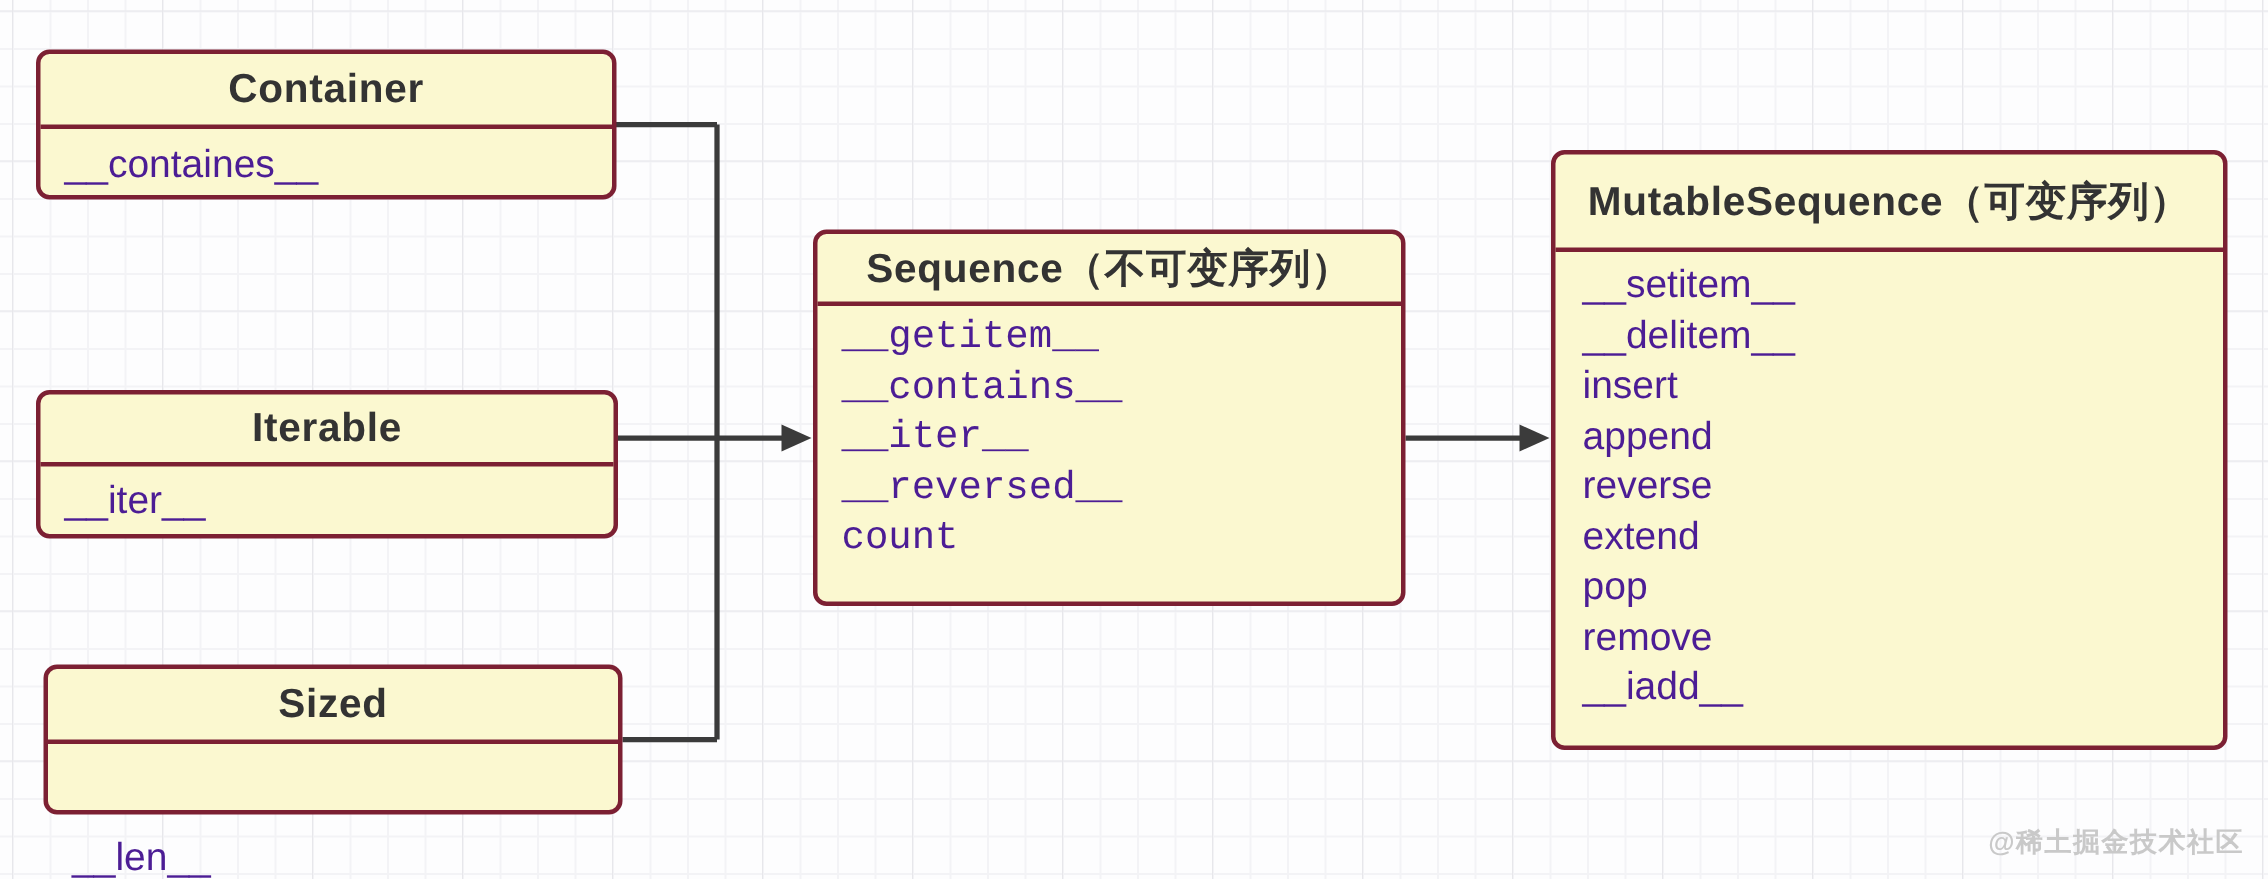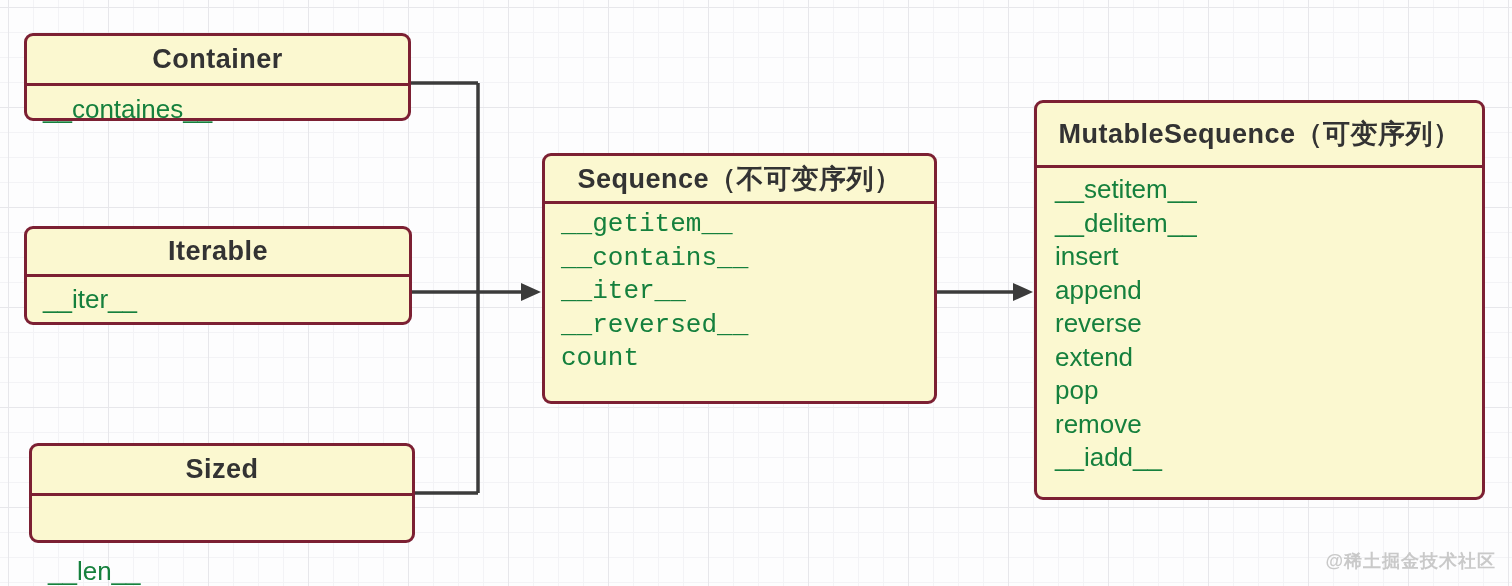--- a/index.html
+++ b/index.html
@@ -19,29 +19,29 @@
     position:absolute;box-sizing:border-box;
     background:#fbf8d0;border:3px solid #7c2033;border-radius:9px;
     display:flex;flex-direction:column;
   }
   .uml-title{
     flex:0 0 auto;display:flex;align-items:center;justify-content:center;
     border-bottom:3px solid #7c2033;
     font-size:27px;font-weight:bold;color:#333333;
     letter-spacing:0.5px;white-space:nowrap;
   }
-  .uml-members{flex:1 1 auto;color:#15803d;}
+  .uml-members{flex:1 1 auto;color:#4c1d95;}
   .member{font-size:26px;line-height:33.5px;white-space:nowrap;}
 
-  #box-container{left:24px;top:33px;width:387px;height:88px;}
+  #box-container{left:24px;top:33px;width:387px;height:100px;}
   #box-container .uml-title{height:47px;}
   #box-container .uml-members{padding:3px 10px 0 16px;}
   #box-container .member{line-height:40px;}
 
-  #box-iterable{left:24px;top:226px;width:388px;height:99px;}
+  #box-iterable{left:24px;top:260px;width:388px;height:99px;}
   #box-iterable .uml-title{height:45px;}
   #box-iterable .uml-members{padding:2px 10px 0 16px;}
   #box-iterable .member{line-height:40px;}
 
   #box-sized{left:29px;top:443px;width:386px;height:100px;gap:12px;}
   #box-sized .uml-title{height:47px;}
   #box-sized .uml-members{padding:3px 10px 0 16px;}
   #box-sized .member{line-height:40px;margin-top:40px;}
 
   #box-sequence{left:542px;top:153px;width:395px;height:251px;}

